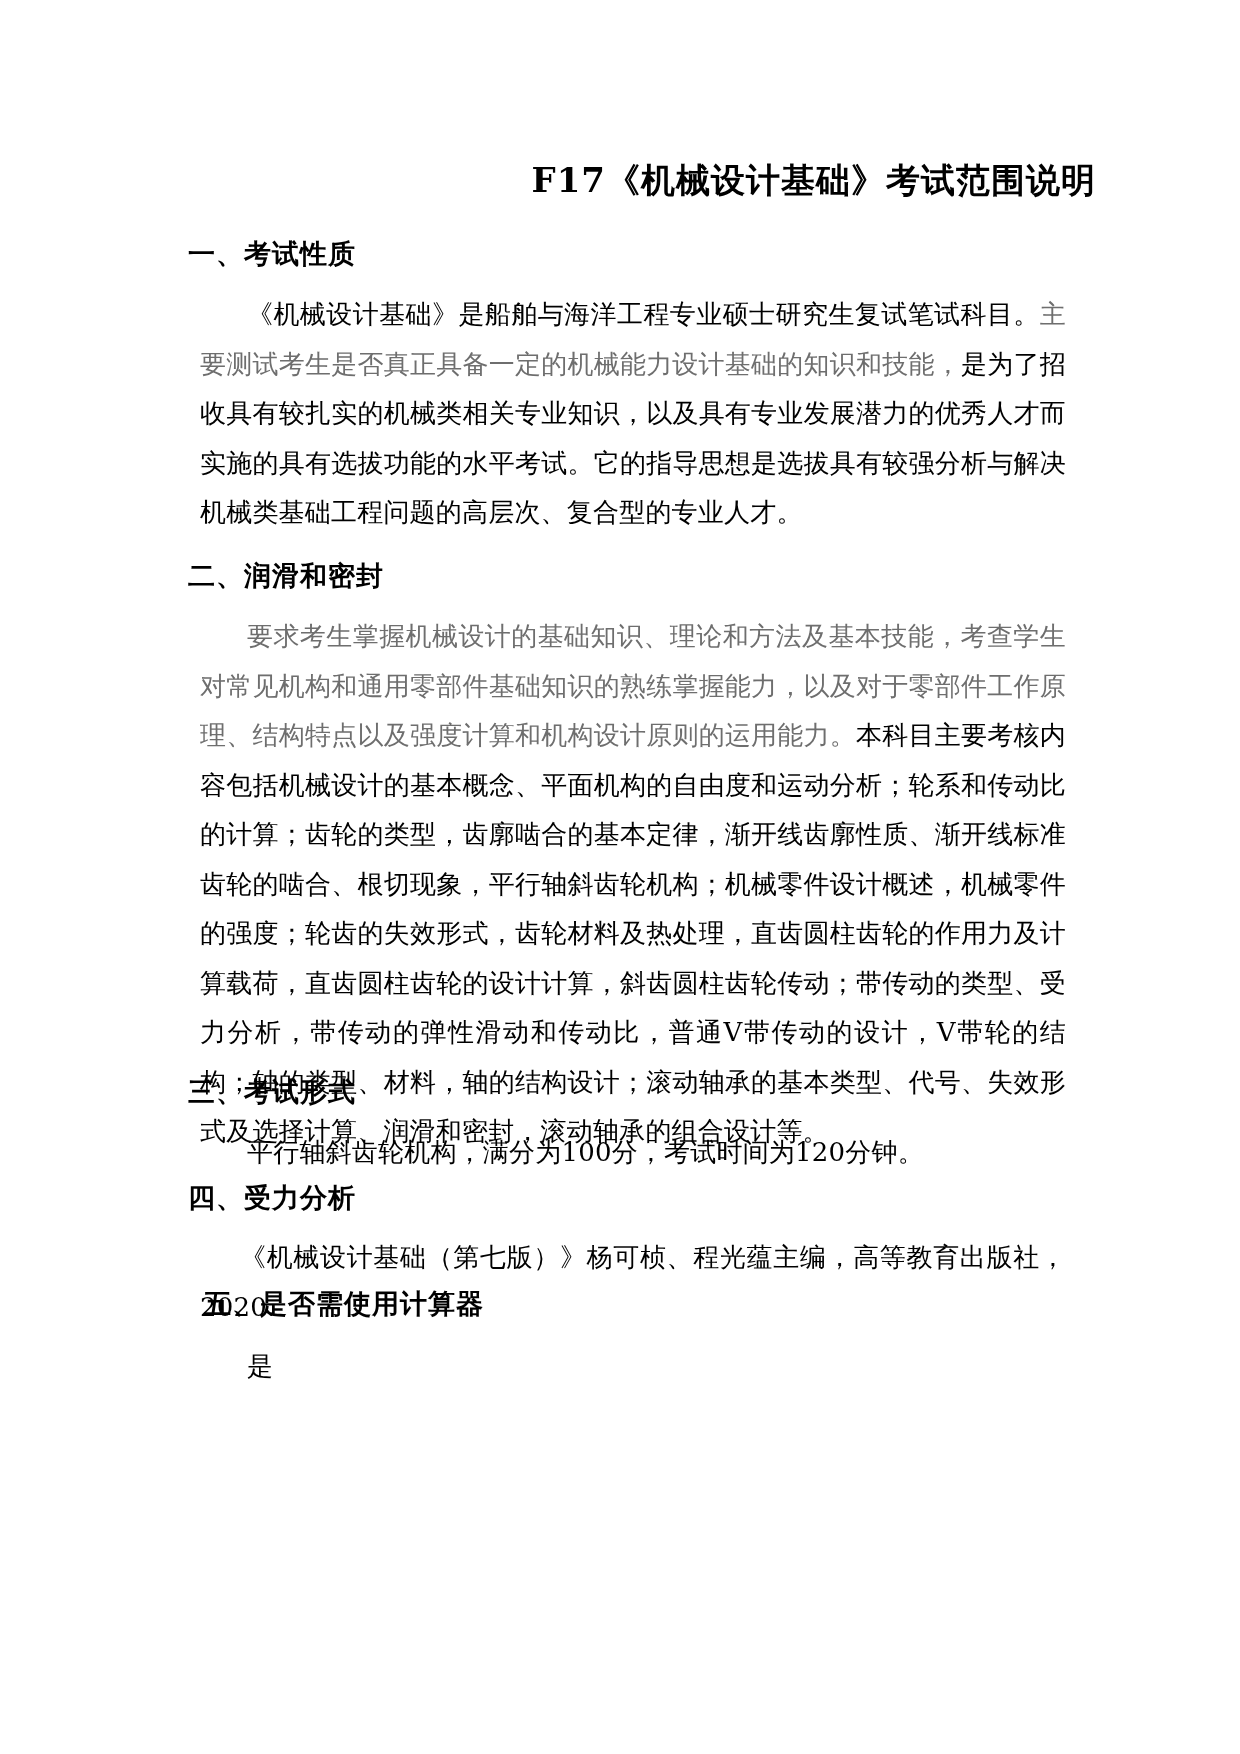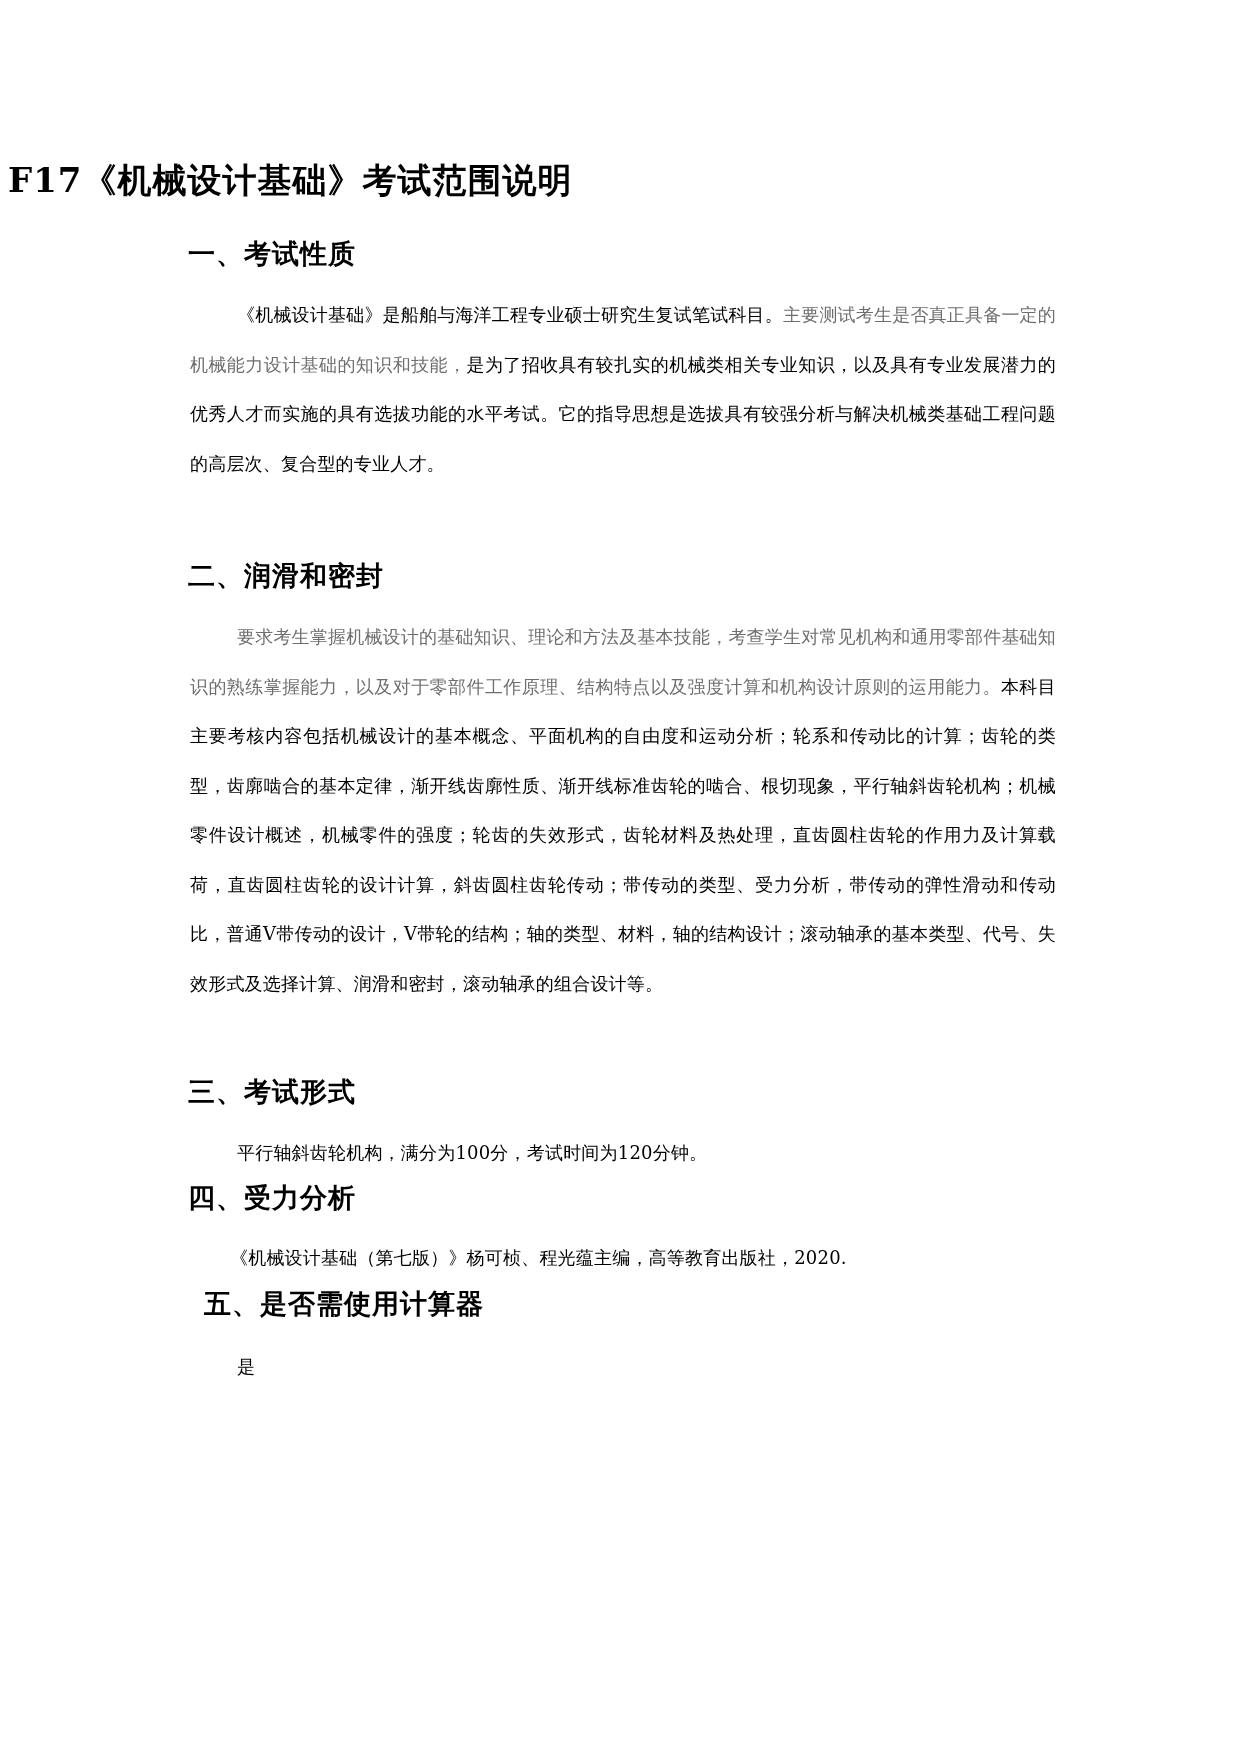--- a/index.html
+++ b/index.html
@@ -3,31 +3,31 @@
   <meta charset="utf-8">
   <style>
     html, body { margin: 0; padding: 0; background: #ffffff; }
     body {
       width: 1240px; height: 1754px; position: relative; overflow: hidden;
       font-family: "DejaVu Serif", "Liberation Serif", serif;
       color: #000;
     }
     .page { position: absolute; left: 0; top: 0; width: 1240px; height: 1754px; }
     .title {
-      position: absolute; left: 8px; width: 1080px; top: 158px;
-      text-align: left; font-size: 34px; font-weight: bold; letter-spacing: 1px;
+      position: absolute; left: 16px; width: 1080px; top: 158px;
+      text-align: right; font-size: 34px; font-weight: bold; letter-spacing: 1px;
       font-family: "DejaVu Serif", serif;
     }
     .heading {
       position: absolute; left: 188px; font-size: 27px; font-weight: bold;
       font-family: Liberation Sans, sans-serif; letter-spacing: 1px;
     }
     .para {
-      position: absolute; left: 190px; width: 866px;
-      font-size: 18px; line-height: 49.5px; text-indent: 47px;
+      position: absolute; left: 200px; width: 866px;
+      font-size: 26px; line-height: 49.5px; text-indent: 47px;
       text-align: justify; letter-spacing: 0.2px;
     }
     .grey { color: #6e6e6e; }
     .black { color: #000; }
   </style>
 </head>
 <body>
 
 <div class="page">
   <div class="title">F17《机械设计基础》考试范围说明</div>

